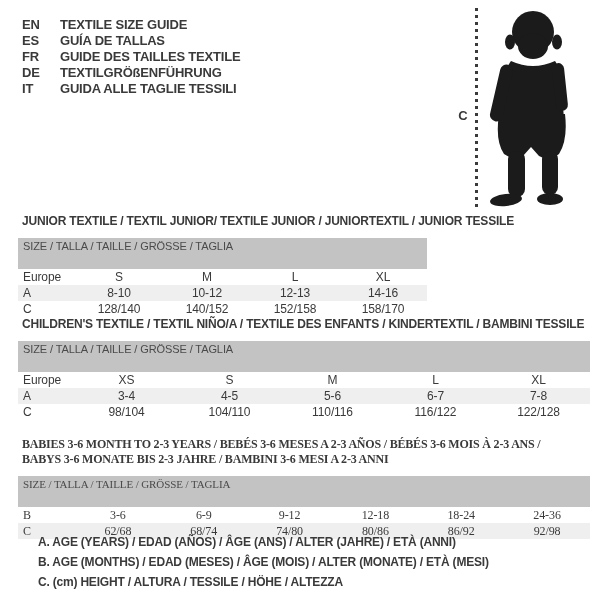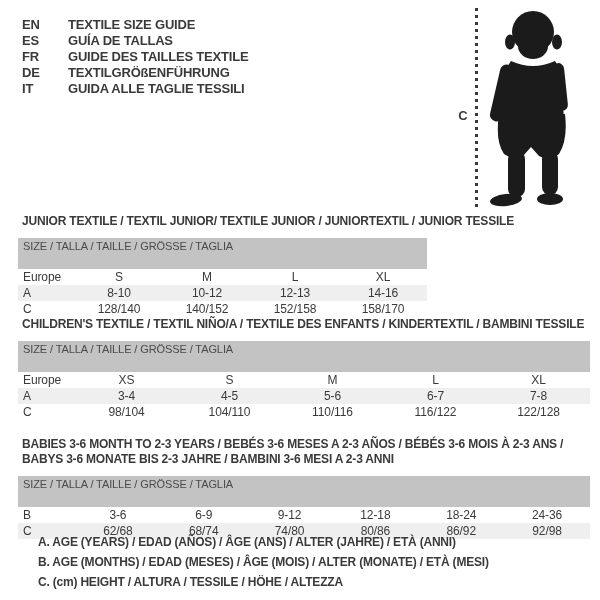--- a/index.html
+++ b/index.html
@@ -3,34 +3,34 @@
 <meta charset="utf-8">
 <style>
   html,body{margin:0;padding:0;background:#fff;}
   .page{
     position:relative;width:600px;height:600px;background:#fff;overflow:hidden;
     font-family:"Liberation Sans","DejaVu Sans",sans-serif;
     color:var(--text,#3a3a3a);
   }
   
   .lang-list{position:absolute;left:22px;top:17px;}
-  .lang-row{display:flex;line-height:16px;font-size:13px;font-weight:bold;letter-spacing:-0.2px;gap:8px;}
+  .lang-row{display:flex;line-height:16px;font-size:13px;font-weight:bold;letter-spacing:-0.2px;}
   .lang-code{width:38px;}
   
   .dash-line{
     position:absolute;left:475px;top:8px;width:3px;height:199px;
     background:repeating-linear-gradient(to bottom,var(--text,#3a3a3a) 0 3px,transparent 3px 7px);
   }
   .c-label{position:absolute;left:455px;top:108px;width:16px;text-align:center;
     font-size:13px;font-weight:bold;}
   .toddler{position:absolute;left:480px;top:9px;}
   
   .tables{position:absolute;left:18px;top:214px;}
   .sec1{}
-  .sec2{margin-top:17px;}
+  .sec2{margin-top:17px;font-family:Liberation Serif, serif;}
   .tbl-title{font-size:12px;font-weight:bold;letter-spacing:-0.2px;margin:0 0 0 4px;}
   .title-line{line-height:15px;white-space:nowrap;}
   .size-bar{
     height:31px;line-height:16px;margin-top:9px;padding-left:5px;box-sizing:border-box;
     background:var(--bar-bg,#c3c3c3);color:var(--bar-text,#4a4a4a);font-size:11px;letter-spacing:-0.1px;
   }
   .trow{display:flex;height:16px;line-height:16px;font-size:12px;letter-spacing:-0.1px;}
   .trow.shaded{background:var(--row-shaded,#efefef);}
   .tlabel{width:57px;padding-left:5px;box-sizing:border-box;}
   .tcell{flex:1;text-align:center;}

